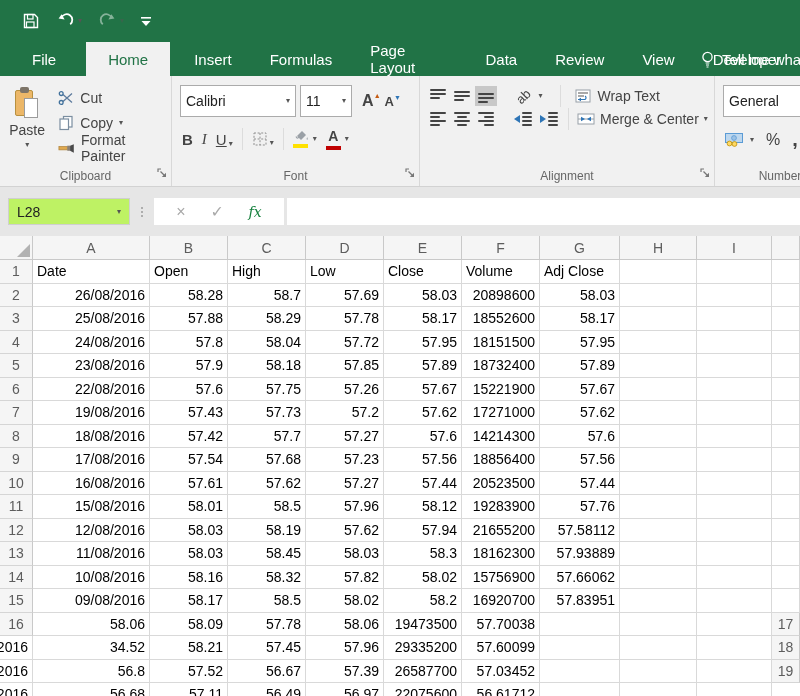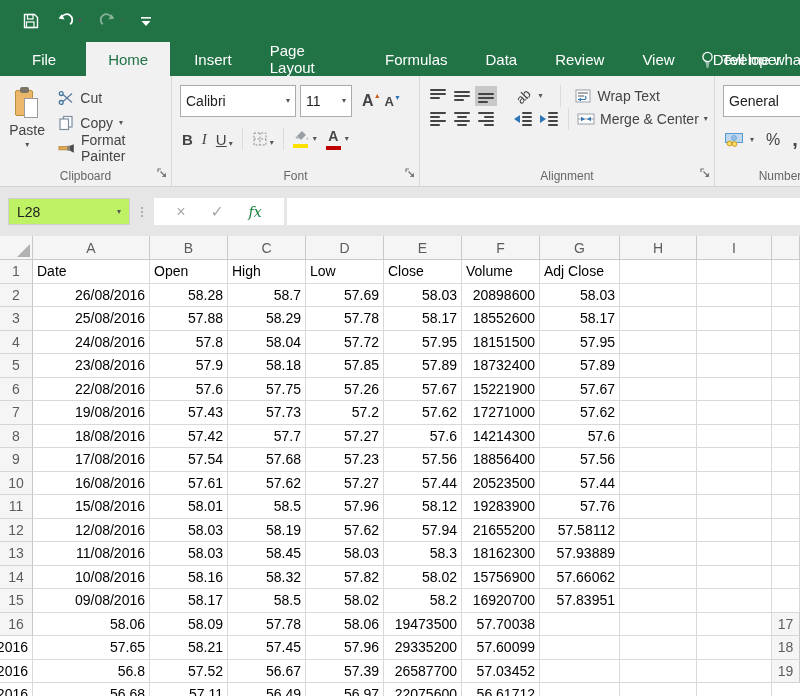--- a/index.html
+++ b/index.html
@@ -137,22 +137,22 @@
         <polygon points="1.5,7 10.5,7 6,12" fill="#fff"></polygon>
       </svg>
     </span>
   </div>
 
   <div id="tabrow">
     <div id="tabstrip" style="display:flex;align-items:stretch;">
         <div class="tab file">File</div>
         <div class="tab active">Home</div>
         <div class="tab">Insert</div>
+        <div class="tab">Formulas</div>
         <div class="tab">Page Layout</div>
-        <div class="tab">Formulas</div>
         <div class="tab">Data</div>
         <div class="tab">Review</div>
         <div class="tab">View</div>
         <div class="tab">Developer</div>
       </div>
     <div id="tellme">
       <svg width="15" height="19" viewBox="0 0 15 19">
         <circle cx="7.5" cy="7" r="4.6" fill="none" stroke="#fff" stroke-width="1.3"></circle>
         <path d="M5.6 13 h3.8 M6 15 h3 M6.5 17 h2" stroke="#fff" stroke-width="1.2" fill="none"></path>
       </svg>
@@ -585,21 +585,21 @@
         <div class="cell">58.09</div>
         <div class="cell">57.78</div>
         <div class="cell">58.06</div>
         <div class="cell">19473500</div>
         <div class="cell">57.70038</div>
         <div class="cell"></div>
         <div class="cell"></div>
         <div class="cell"></div>
         <div class="rh">17</div>
         <div class="cell">05/08/2016</div>
-        <div class="cell">57.65</div>
+        <div class="cell">34.52</div>
         <div class="cell">58.21</div>
         <div class="cell">57.45</div>
         <div class="cell">57.96</div>
         <div class="cell">29335200</div>
         <div class="cell">57.60099</div>
         <div class="cell"></div>
         <div class="cell"></div>
         <div class="cell"></div>
         <div class="rh">18</div>
         <div class="cell">04/08/2016</div>

